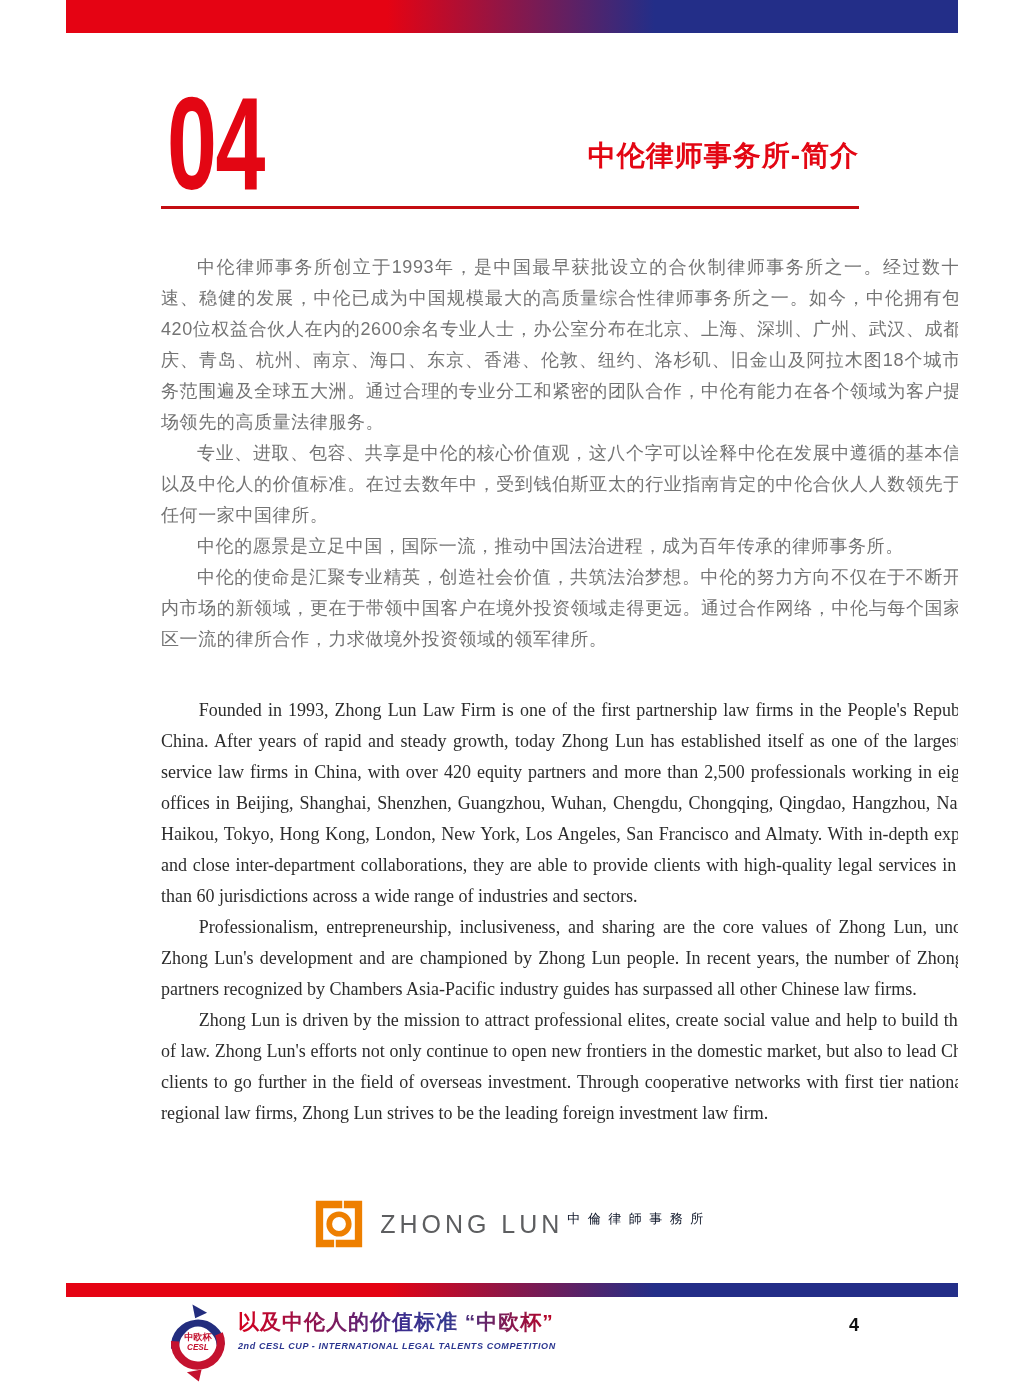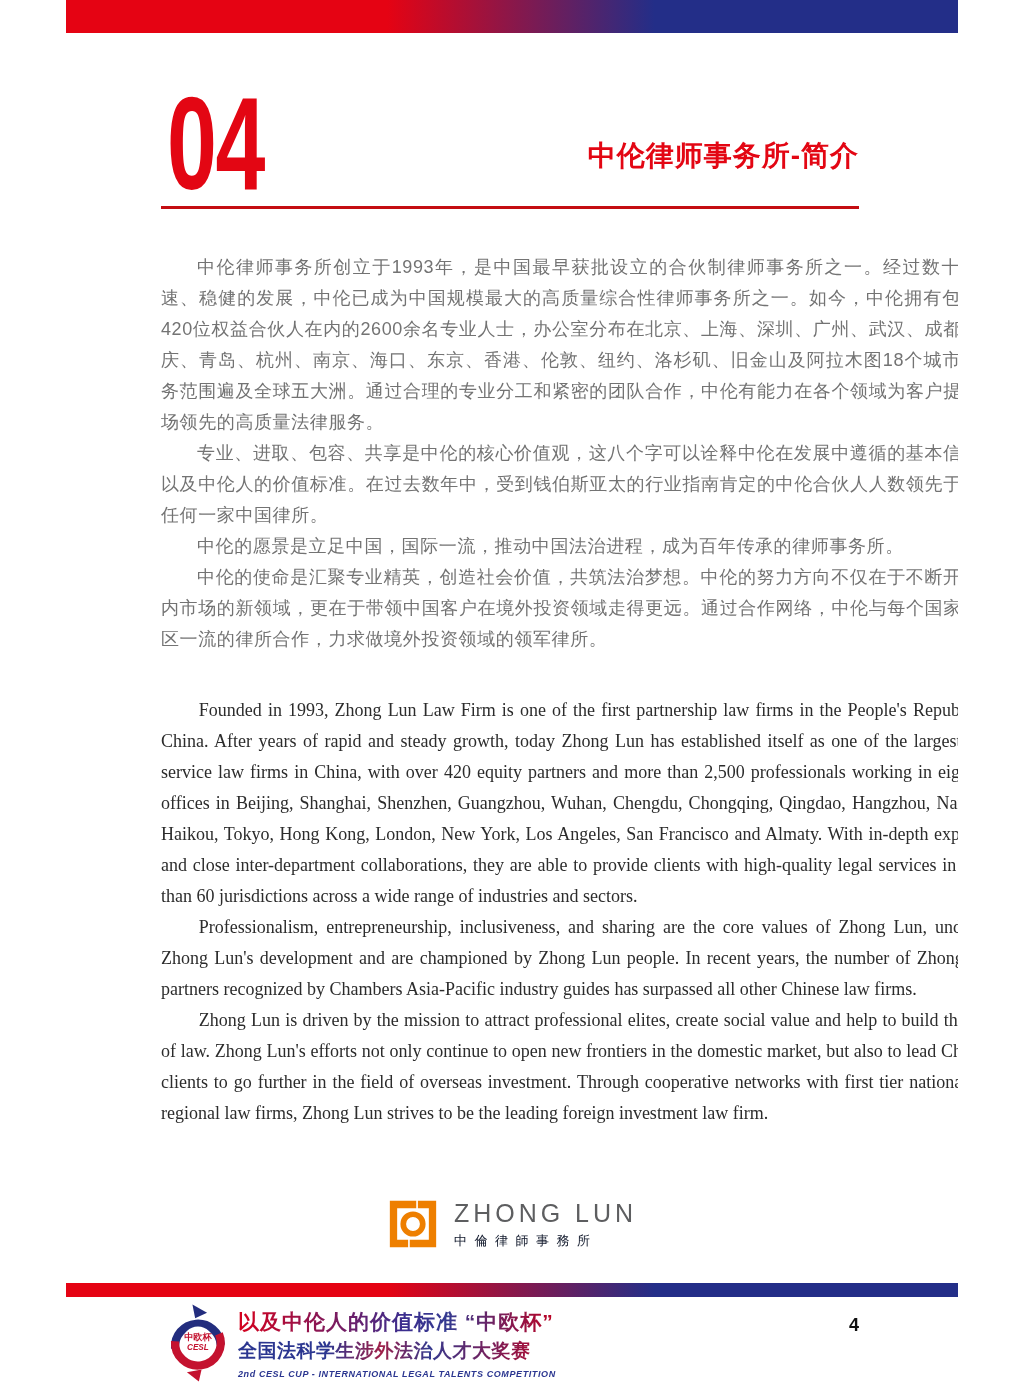--- a/index.html
+++ b/index.html
@@ -87,21 +87,21 @@
     position: absolute;
     left: 0;
     top: 1198px;
     width: 100%;
     display: flex;
     justify-content: center;
     align-items: center;
     gap: 15px;
   }
   .zl-icon { width: 52px; height: 52px; display: block; }
-  .zl-text { display: flex; flex-direction: column; gap: 4px; }
+  .zl-text { display: flex; flex-direction: row; gap: 4px; }
   .zl-name-en {
     font-size: 25px;
     color: #5d5e60;
     letter-spacing: 4px;
     font-weight: 400;
   }
   .zl-name-cn {
     font-size: 13px;
     color: #0f172a;
     letter-spacing: 7.5px;
@@ -193,19 +193,18 @@
       <polygon points="30,0 46,9 33,15" fill="#232d7e"></polygon>
       <path d="M11 48 A25 25 0 1 1 61 44" fill="none" stroke="#232d7e" stroke-width="9"></path>
       <path d="M59 32 A25 25 0 1 1 11 40" fill="none" stroke="#c4122f" stroke-width="9"></path>
       <polygon points="37,84 24,74 40,71" fill="#c4122f"></polygon>
       <circle cx="36" cy="41" r="17" fill="#ffffff"></circle>
       <text x="36" y="39" text-anchor="middle" font-size="10" font-weight="bold" fill="#c4122f" font-family="Liberation Sans, sans-serif">中欧杯</text>
       <text x="36" y="50" text-anchor="middle" font-size="9" font-weight="bold" font-style="italic" fill="#c4122f" font-family="Liberation Sans, sans-serif">CESL</text>
     </svg>
     <div class="footer-titles">
       <div class="event-title-cn">以及中伦人的价值标准 “中欧杯”</div>
-      <div class="event-subtitle-cn">全国法科学生涉外法治人才大奖赛</div>
       <div class="event-title-en">2nd CESL CUP - INTERNATIONAL LEGAL TALENTS COMPETITION</div>
     </div>
     <div class="page-number">4</div>
   </div>
 
 </div>
 
 </body></html>

